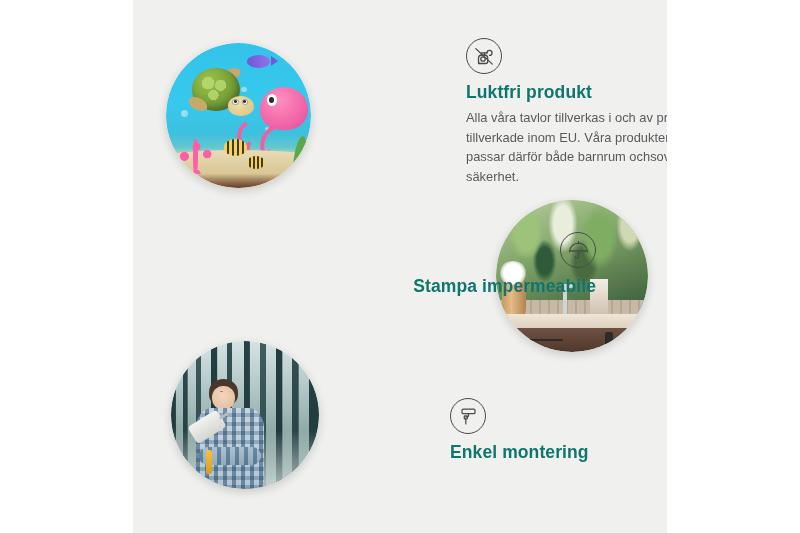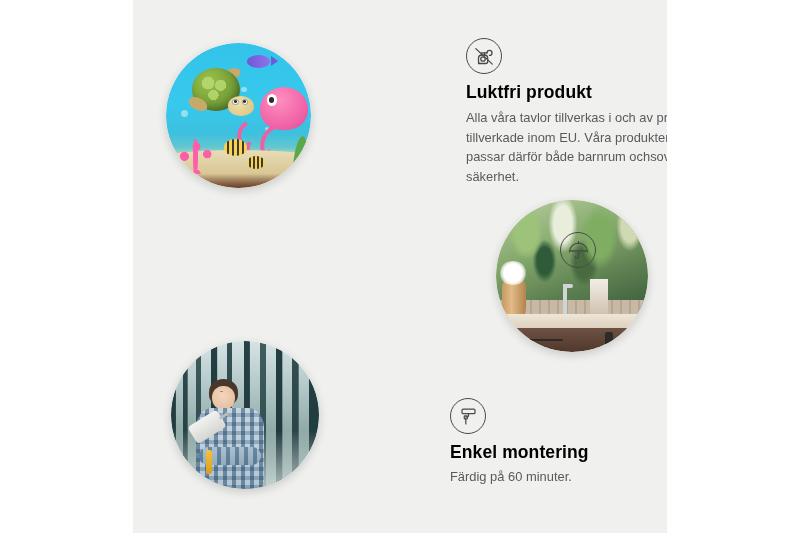--- a/index.html
+++ b/index.html
@@ -281,21 +281,21 @@
   .feat-icon {
     width: 36px; height: 36px;
     border: 1.6px solid #4a4a4a;
     border-radius: 50%;
     display: flex; align-items: center; justify-content: center;
     box-sizing: border-box;
   }
   .feat-title {
     font-size: 17.5px;
     font-weight: bold;
-    color: #000000;
+    color: #0f766e;
     margin: 0;
     letter-spacing: .1px;
   }
   .feat-body {
     font-size: 12.9px;
     line-height: 1.52;
     color: #5a5a5a;
     margin: 0;
   }
 
@@ -390,20 +390,21 @@
       <div class="icon-row">
         <div class="feat-icon">
           <svg class="icon-svg" width="23" height="23" viewBox="0 0 24 24" fill="none" stroke="#4a4a4a" stroke-width="1.3" stroke-linecap="round" stroke-linejoin="round">
             <path d="M2.8 13.2C2.8 8.2 6.9 4.4 12 4.4s9.2 3.8 9.2 8.8"></path>
             <path d="M2.8 13.2c1.2-1.6 2.2-1.6 3.1 0 0.9-1.6 2.1-1.6 3.05 0 0.95-1.6 2.1-1.6 3.05 0 0.95-1.6 2.1-1.6 3.05 0 0.95-1.6 2.15-1.6 3.05 0 0.9-1.6 1.9-1.6 3.1 0"></path>
             <path d="M12 13.2v5.1c0 0.95-0.8 1.7-1.75 1.7s-1.75-0.75-1.75-1.7"></path>
             <line x1="12" y1="2.6" x2="12" y2="4.4"></line>
           </svg>
         </div>
       </div>
+      <h3 class="feat-title">Stampa impermeabile</h3>
     </div>
 
     <div class="circle-img" id="img-forest">
       <div class="inner">
         <div class="forest-bg"></div>
         <div class="forest-fog"></div>
         <div class="woman">
           <div class="hair"></div>
           <div class="face">
               <div class="smile"></div>
@@ -419,17 +420,16 @@
     <div class="feature" id="feature-easy">
       <div class="feat-icon">
         <svg class="icon-svg" width="23" height="23" viewBox="0 0 24 24" fill="none" stroke="#4a4a4a" stroke-width="1.3" stroke-linecap="round" stroke-linejoin="round">
           <rect x="5.2" y="4.4" width="13.6" height="4.6" rx="1.3"></rect>
           <path d="M12 9v2.2c0 0.7-0.55 1.25-1.25 1.25H9.2"></path>
           <rect x="7.6" y="11.4" width="3.2" height="3.1" rx="0.6"></rect>
           <line x1="9.2" y1="14.5" x2="9.2" y2="19.8"></line>
         </svg>
       </div>
       <h3 class="feat-title">Enkel montering</h3>
-      <p class="feat-body">Färdig på 60 minuter.</p>
     </div>
 
   </div>
 </div>
 
 </body></html>

